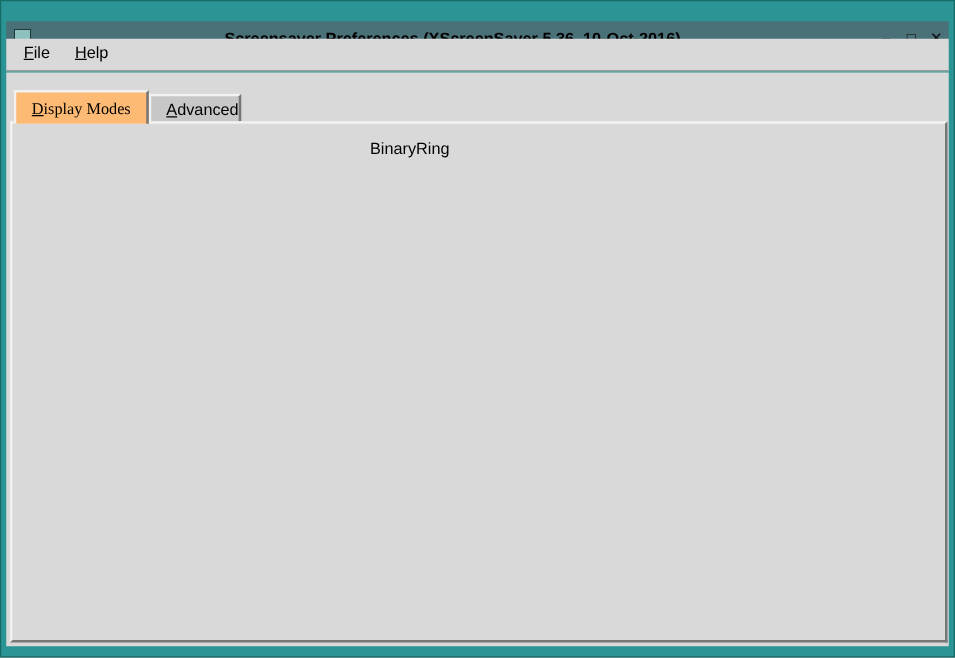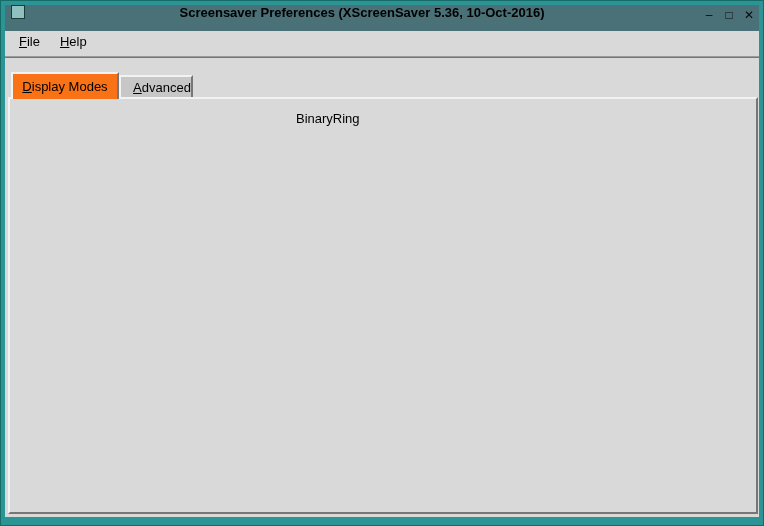--- a/index.html
+++ b/index.html
@@ -5,39 +5,39 @@
   * { margin:0; padding:0; box-sizing:border-box; }
   body { font-family:"Liberation Sans", sans-serif; font-size:13px; color:#000; background:#555; }
   .screen { position:relative; width:764px; height:526px; background:#2b9494; border:1px solid #176b66; overflow:hidden; }
 
   
   .raised { border-top:2px solid #f2f2f2; border-left:2px solid #f2f2f2;
             border-bottom:2px solid #767676; border-right:2px solid #767676; background:#d9d9d9; }
   .sunken { border-top:2px solid #767676; border-left:2px solid #767676;
             border-bottom:2px solid #f2f2f2; border-right:2px solid #f2f2f2; }
 
-  .titlebar { position:absolute; left:4px; top:4px; right:4px; height:26px;
-              background:#4a7078; display:flex; align-items:flex-start; }
+  .titlebar { position:absolute; left:4px; top:16px; right:4px; height:26px;
+              background:#4a7078; display:flex; align-items:center; }
   .title-text { flex:1; text-align:center; font-weight:bold; color:#000; }
   .win-icon { width:14px; height:14px; margin-left:6px; background:#8fc0c0; border:1px solid #1d3a3a; }
   .win-btn { width:20px; height:20px; display:flex; align-items:center; justify-content:center;
              color:#0a0a0a; font-size:12px; cursor:default; }
 
   .menubar { position:absolute; left:4px; top:30px; right:4px; height:26px; background:#d9d9d9;
              border-bottom:1px solid #9a9a9a; display:flex; align-items:flex-start; padding-left:6px; gap:4px; }
   .menu-item { padding:3px 8px; }
 
   .mainbg { position:absolute; left:4px; top:57px; right:4px; bottom:8px; background:#d9d9d9; }
 
   .accel { display:inline-block; }
   .accel::first-letter { text-decoration:underline; }
 
   .tab { position:absolute; border-top:2px solid #f2f2f2; border-left:2px solid #f2f2f2;
          border-right:2px solid #767676; display:flex; align-items:center; justify-content:center; }
-  .tab.active { left:10px; top:71px; width:108px; height:27px; background:#f97316; z-index:3; }
+  .tab.active { left:10px; top:71px; width:108px; height:27px; background:#fdba74; z-index:3;font-family:Liberation Serif, serif; }
   .tab.inactive { left:118px; top:74px; width:74px; height:23px; background:#c7c7c7; z-index:1;padding-left:12px; }
 
   .panel { position:absolute; left:7px; top:96px; width:750px; height:417px; z-index:2; }
 
   .mode-label { position:absolute; left:30px; top:136px; }
   .combo { position:absolute; left:71px; top:130px; width:201px; height:26px;
            display:flex; align-items:center; padding:0 4px 0 7px; }
   .combo-value { text-decoration:underline; white-space:nowrap; }
   .stepper { margin-left:auto; width:14px; height:18px; display:flex; flex-direction:column; }
   .stepper .st { flex:1; font-size:7px; line-height:8px; text-align:center;

